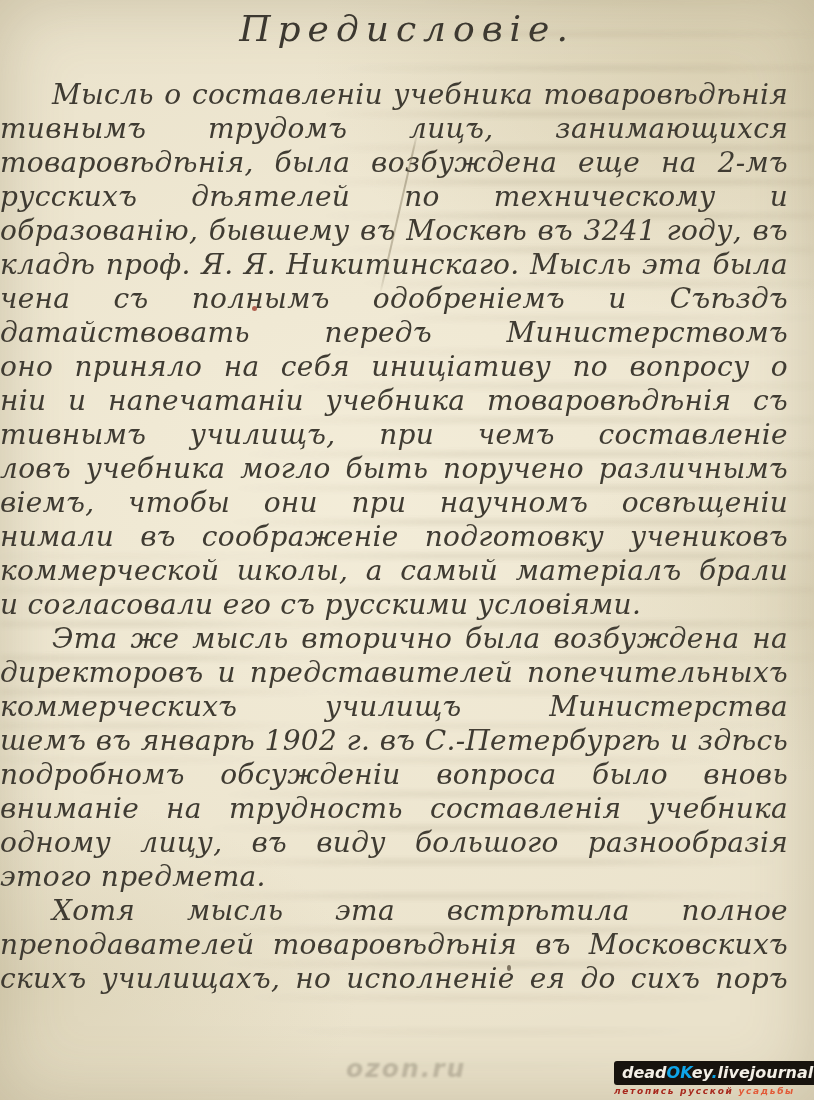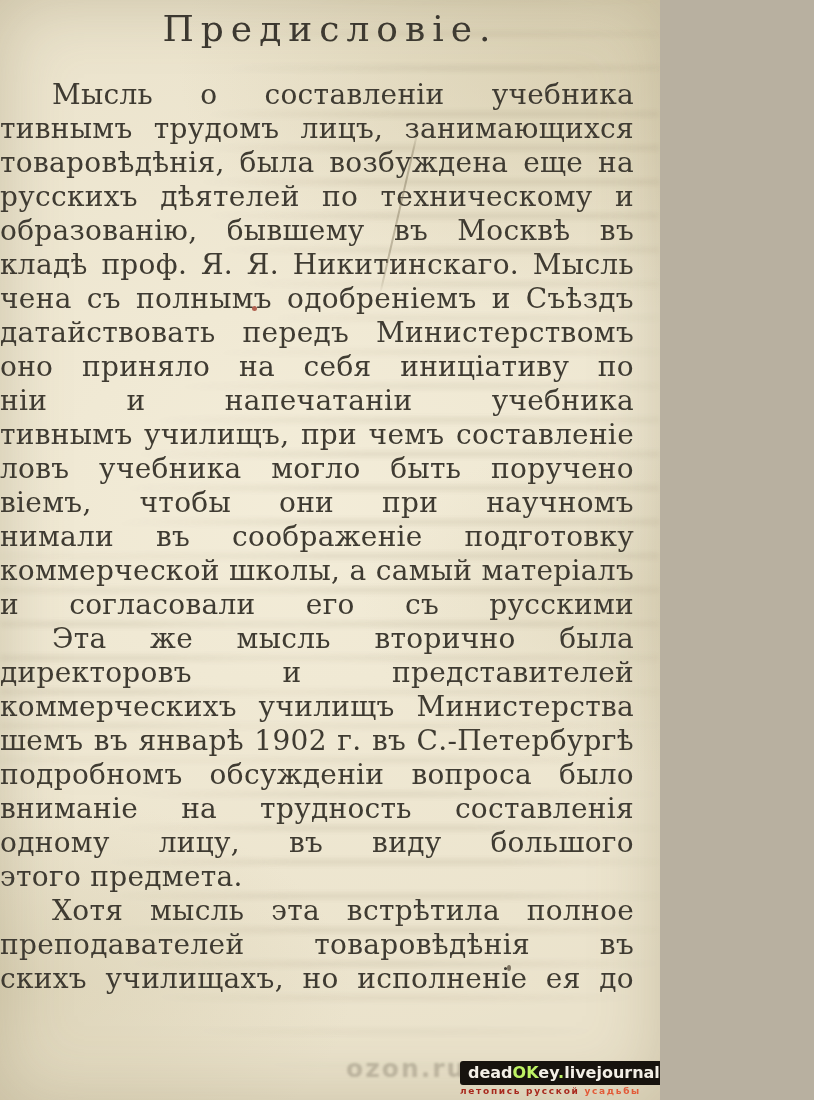--- a/index.html
+++ b/index.html
@@ -1,27 +1,28 @@
 <!DOCTYPE html>
 <html><head>
 <meta charset="utf-8">
 <style>
   html,body{margin:0;padding:0;}
   body{width:814px;height:1100px;overflow:hidden;background:#b8b0a0;}
   .page{
-    position:relative;width:660px;height:1100px;overflow:hidden;
+    position:relative;width:814px;height:1100px;overflow:hidden;
     background-color:#eae2cb;
     background-image:
       radial-gradient(ellipse 620px 380px at 88% 6%, rgba(205,194,160,0.55), transparent 65%),
       radial-gradient(ellipse 500px 300px at 4% 90%, rgba(206,196,164,0.45), transparent 65%),
       radial-gradient(ellipse 420px 260px at 96% 55%, rgba(210,200,168,0.35), transparent 65%),
       radial-gradient(ellipse 900px 760px at 45% 45%, rgba(252,247,230,0.5), transparent 75%);
     box-shadow:inset 0 0 70px rgba(120,104,66,0.28);
     font-family:"DejaVu Serif", serif;
     color:#3f3b32;
+    font-style:italic;
   }
   
   .bleed{
     position:absolute;left:0;top:0;right:0;bottom:0;pointer-events:none;
     background-image:repeating-linear-gradient(180deg,
       transparent 0px, transparent 27px,
       rgba(138,128,98,0.18) 27px, rgba(138,128,98,0.18) 33px,
       transparent 33px, transparent 34px);
     background-position:0 84px;
     filter:blur(2.6px);
@@ -71,21 +72,21 @@
     pointer-events:none;
   }
   .lj-wm{position:absolute;right:0;top:1061px;width:200px;}
   .lj-bar{
     background:#17130e;border-radius:3px 0 0 3px;
     padding:2px 6px 3px 8px;
     font-family:"DejaVu Sans", sans-serif;font-weight:bold;font-size:16px;
     color:#f3efe6;white-space:nowrap;letter-spacing:0px;
     text-align:right;
   }
-  .lj-bar .red{color:#bef264;}
+  .lj-bar .red{color:#0ea5e9;}
   .lj-sub{
     margin-top:1px;padding-right:21px;text-align:right;white-space:nowrap;
     font-family:"DejaVu Sans", sans-serif;font-weight:bold;
     font-size:9px;letter-spacing:1.7px;
   }
   .lj-sub .dark{color:#a8281d;}
   .lj-sub .bright{color:#e25a38;}
 </style>
 </head>
 <body>

